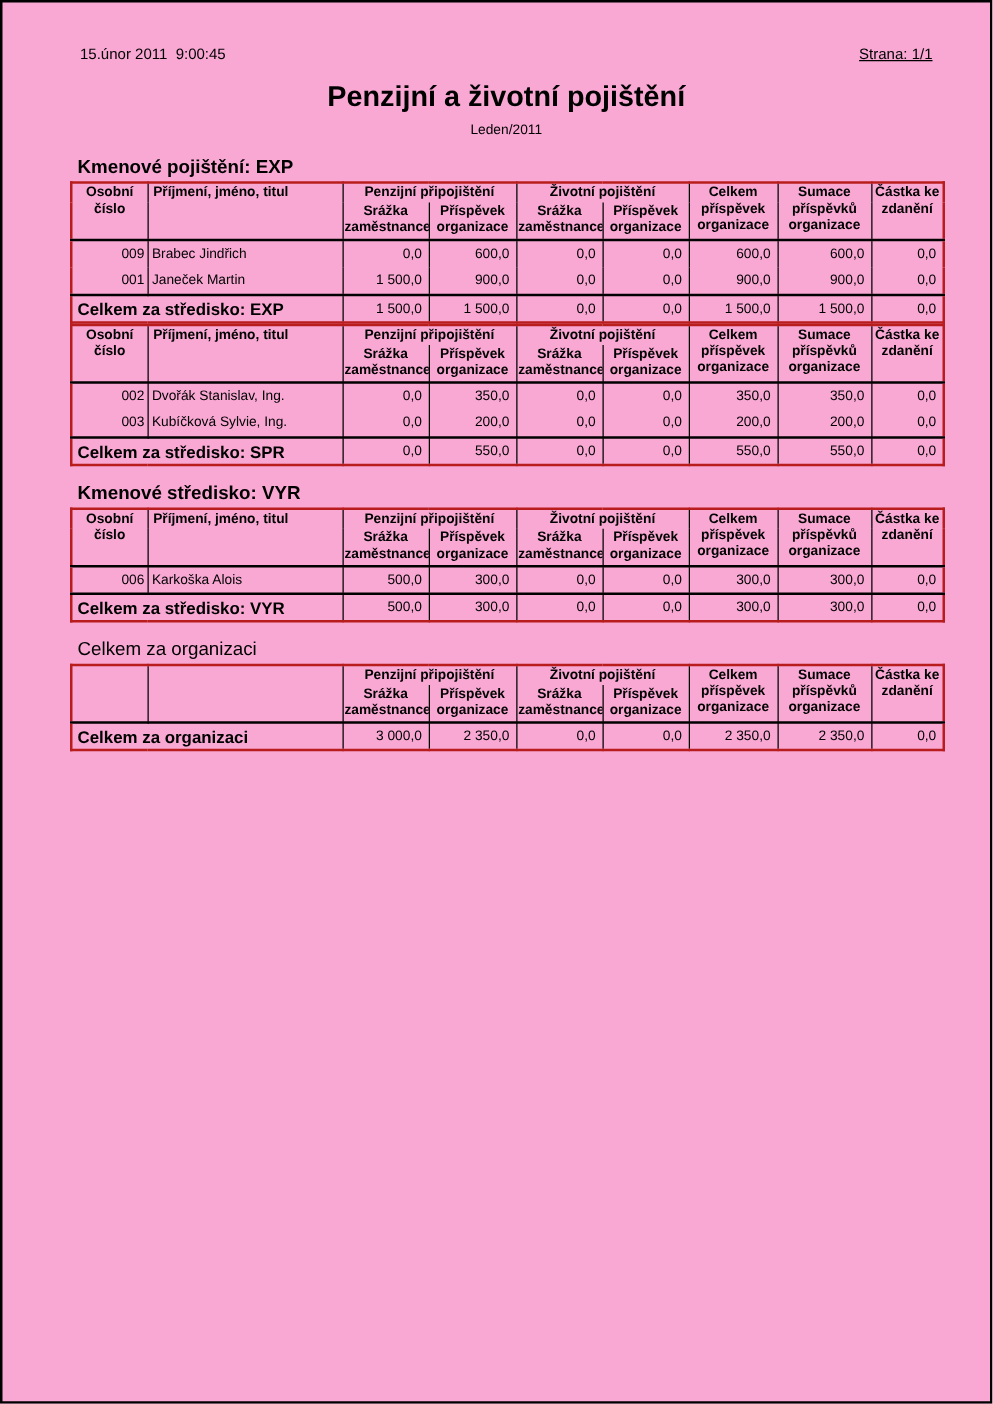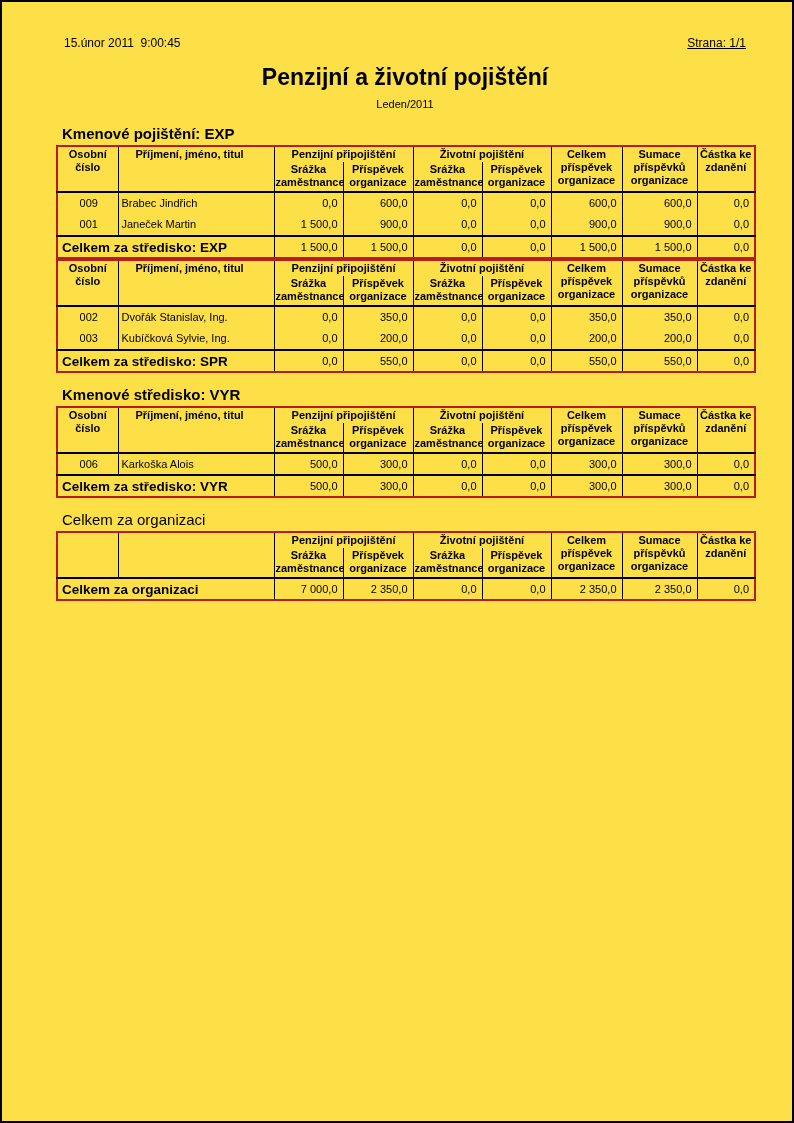--- a/index.html
+++ b/index.html
@@ -5,21 +5,21 @@
   * { box-sizing: border-box; }
   html, body { margin: 0; padding: 0; background: #ffffff; }
   body {
     font-family: "Liberation Sans", sans-serif;
     color: #000;
     width: 794px;
   }
   .page {
     width: 794px;
     height: 1123px;
-    background: #fde047;
+    background: #f9a8d4;
     border: 2px solid #000;
     padding: 34px 38px 0 54px;
     overflow: hidden;
   }
 
   
   .meta-row {
     display: flex;
     justify-content: space-between;
     align-items: baseline;
@@ -80,30 +80,30 @@
   .report-table th {
     font-size: 11px;
     font-weight: bold;
     line-height: 13px;
     padding: 1px 1px 1px 1px;
     text-align: center;
     vertical-align: top;
   }
   .report-table tr.group-row { height: 15px; }
   .report-table tr.sub-row th { vertical-align: bottom; padding-bottom: 2px; }
-  .report-table th.c-name { text-align: left; padding-left: 17px; }
+  .report-table th.c-name { text-align: left; padding-left: 4px; }
 
   .report-table td {
     font-size: 11px;
     line-height: 13px;
     height: 22px;
     vertical-align: middle;
     padding: 1px 2px;
   }
-  .report-table td.t-id   { text-align: center; padding-left: 4px; }
+  .report-table td.t-id   { text-align: right; padding-left: 4px; }
   .report-table td.t-name { text-align: left; padding-left: 3px; }
   .report-table td.t-num  { text-align: right; padding-right: 5px; white-space: pre; }
   .report-table tr.total-row { height: 21px; padding-left: 24px; }
   .report-table td.t-total-label {
     font-size: 13.5px;
     font-weight: bold;
     text-align: left;
     padding-left: 4px;
   }
 </style>
@@ -339,21 +339,21 @@
         <tr class="sub-row">
           <th>Srážka zaměstnance</th>
           <th>Příspěvek organizace</th>
           <th>Srážka zaměstnance</th>
           <th>Příspěvek organizace</th>
         </tr>
       </thead>
       <tbody>
         <tr class="total-row">
           <td colspan="2" class="t-total-label">Celkem za organizaci</td>
-          <td class="t-num">7 000,0</td>
+          <td class="t-num">3 000,0</td>
           <td class="t-num">2 350,0</td>
           <td class="t-num">0,0</td>
           <td class="t-num">0,0</td>
           <td class="t-num">2 350,0</td>
           <td class="t-num">2 350,0</td>
           <td class="t-num">0,0</td>
         </tr>
       </tbody>
     </table>
   </div>

